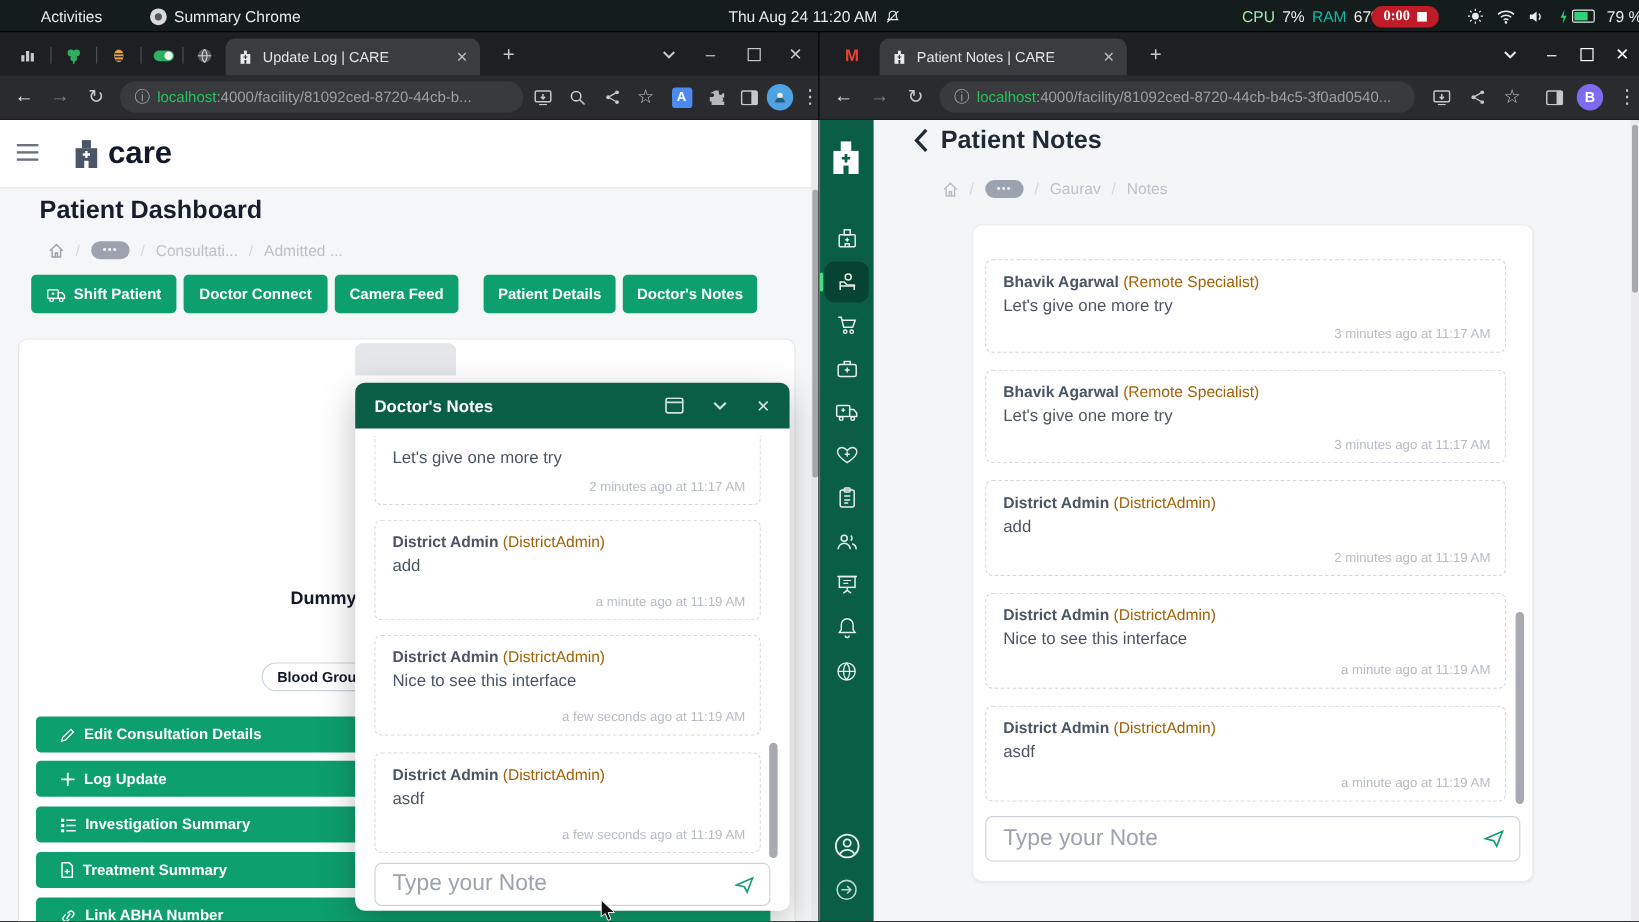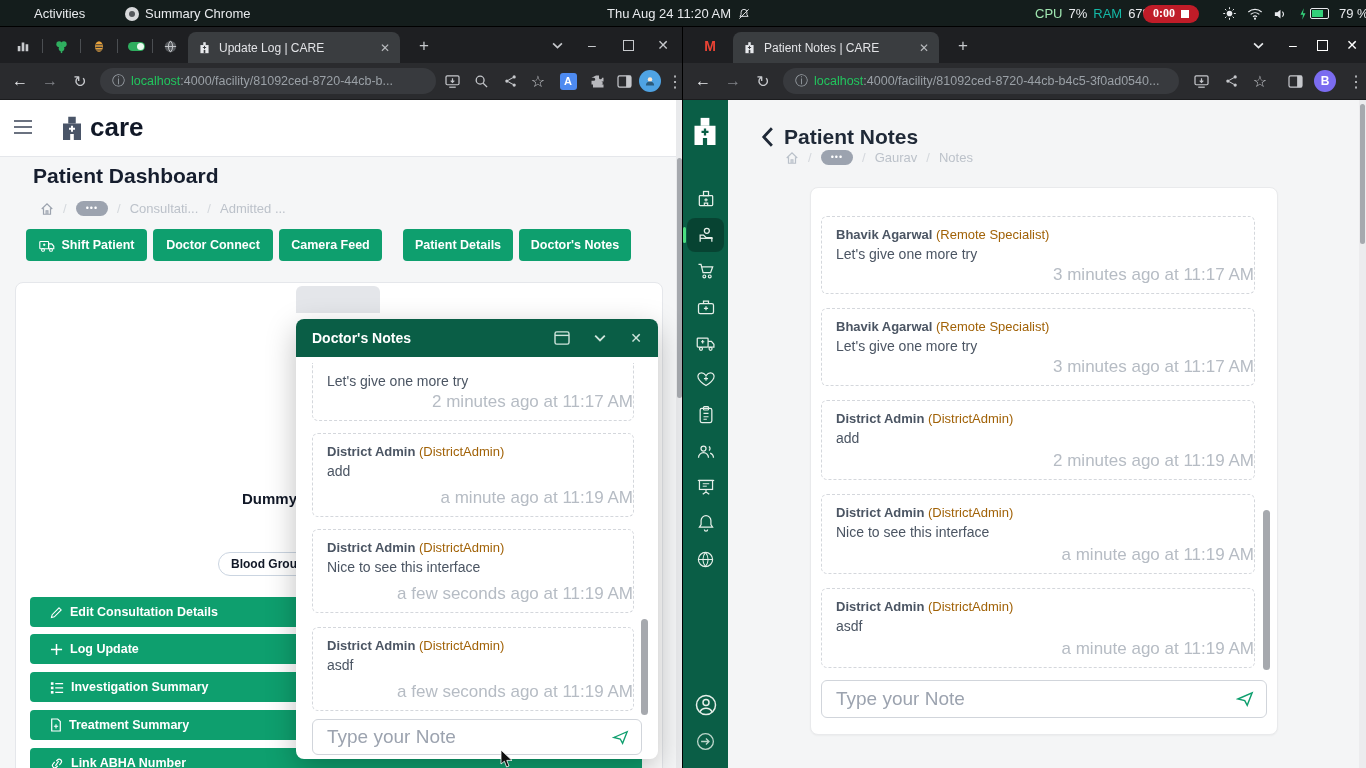--- a/index.html
+++ b/index.html
@@ -41,21 +41,21 @@
     display:flex;align-items:center;justify-content:center;gap:7px;box-sizing:border-box;}
   .crumb{color:#bcc2ca;font-size:13px;}
   .crumbslash{color:#d4d8dd;font-size:13px;}
   .dotpill{background:#9ca3af;color:#fff;border-radius:8px;font-size:9px;letter-spacing:1px;
     padding:3px 10px;line-height:1;}
   .note{position:absolute;background:#fff;border:1px dashed #d4d7dc;border-radius:6px;
     padding:10px 14px;box-sizing:border-box;}
   .note .author{font-size:13px;font-weight:700;color:#4b5563;}
   .note .role{font-weight:400;color:#a16207;}
   .note .ntext{font-size:14px;color:#4b5563;margin-top:4px;}
-  .note .ntime{position:absolute;right:0;bottom:8px;font-size:17px;color:#b6bcc4;}
+  .note .ntime{position:absolute;right:12px;bottom:8px;font-size:11px;color:#b6bcc4;}
   .noteinput{position:absolute;background:#fff;border:1px solid #d1d5db;border-radius:6px;
     display:flex;align-items:center;box-sizing:border-box;padding:0 12px;}
   .noteinput input{border:none;outline:none;flex:1;font-size:19px;color:#374151;
     font-family:"Liberation Sans",sans-serif;background:transparent;}
   .noteinput input::placeholder{color:#9ca3af;}
   .scrollthumb{position:absolute;background:#a6a9ae;border-radius:4px;}
   
   .snav{position:absolute;left:4px;width:37px;height:34px;display:flex;align-items:center;
     justify-content:center;border-radius:8px;}
   .snav.active{background:rgba(0,0,0,0.28);}
@@ -552,21 +552,21 @@
             </svg>
         </div>
         <div class="snav" style="top:624px;">
           <svg width="21" height="21" viewBox="0 0 24 24">
               <circle cx="12" cy="12" r="9" fill="none" stroke="#bcd6cb" stroke-width="1.5"></circle>
               <path d="M7 12h8M12.5 8.5 16 12l-3.5 3.5" fill="none" stroke="#bcd6cb" stroke-width="1.5"></path>
             </svg>
         </div>
       </div>
 
-      <div class="abs" style="left:78px;top:25px;display:flex;align-items:center;gap:10px;">
+      <div class="abs" style="left:78px;top:5px;display:flex;align-items:center;gap:10px;">
         <svg width="13" height="20" viewBox="0 0 10 16">
             <path d="M8.5 1 2 8l6.5 7" fill="none" stroke="#1f2937" stroke-width="2.2"></path>
           </svg>
         <span style="font-size:21px;font-weight:800;color:#1f2937;">Patient Notes</span>
       </div>
       <div class="abs" style="left:102px;top:50px;display:flex;align-items:center;gap:9px;">
         <svg width="14" height="14" viewBox="0 0 16 16">
             <path d="M2 8 8 2l6 6M4 7v7h8V7M7 14v-4h2v4" fill="none" stroke="#b9c0c9" stroke-width="1.4"></path>
           </svg>
         <span class="crumbslash">/</span>

